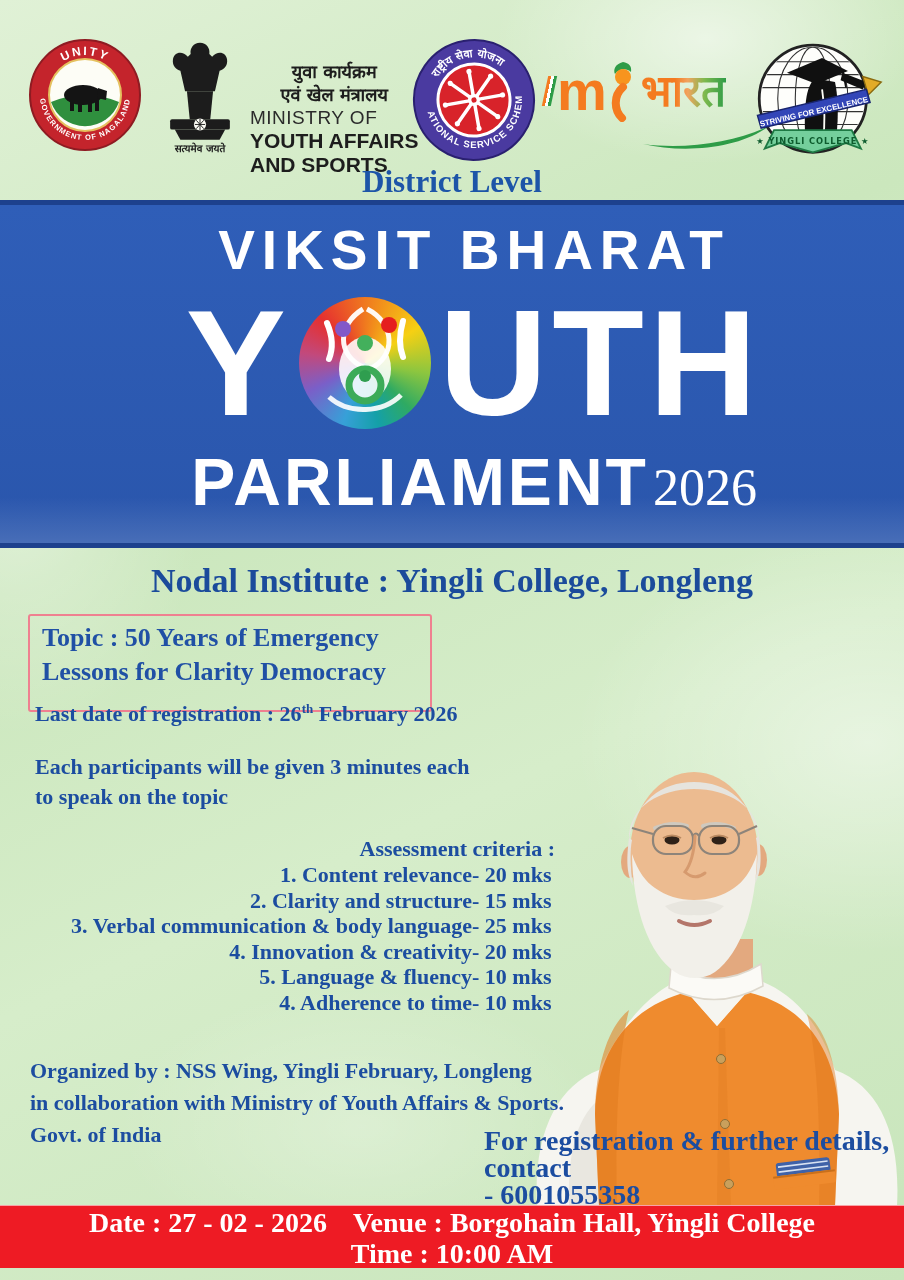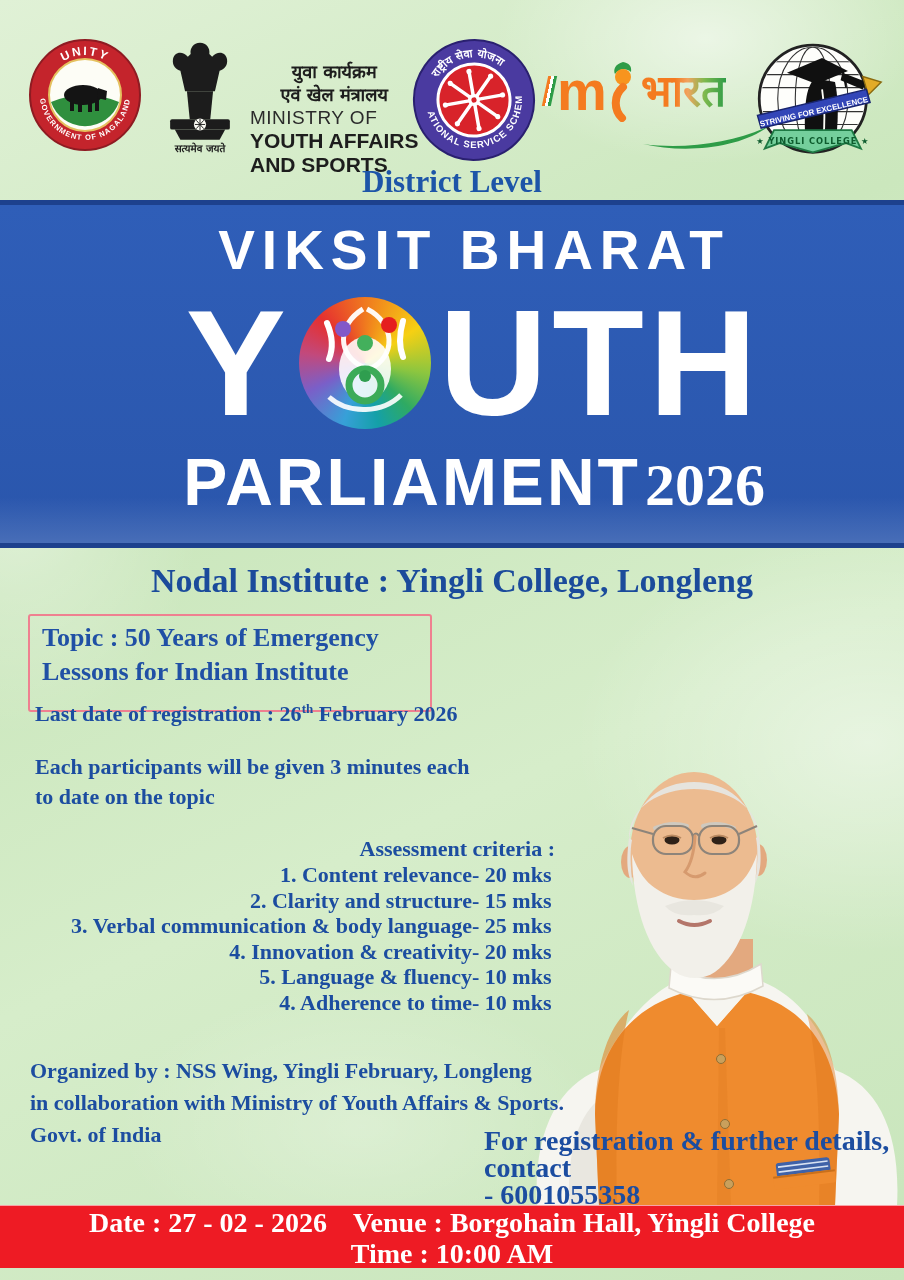--- a/index.html
+++ b/index.html
@@ -48,21 +48,21 @@
   .banner::after { content:''; position:absolute; left:0; right:0; bottom:0; height:46px;
             background:linear-gradient(transparent, rgba(255,255,255,.14)); pointer-events:none; }
   .banner .l1 { margin-top:16px; font-size:55px; font-weight:bold; letter-spacing:7px; line-height:58px; }
   .youth-row { display:flex; justify-content:center; align-items:center; margin-top:6px;
                font-size:150px; font-weight:bold; letter-spacing:5px; line-height:152px; height:156px; }
   .o-logo { position:relative; width:132px; height:132px; border-radius:50%; margin:0 8px; flex:0 0 auto;
             background:conic-gradient(from 200deg,#37a0d8,#7a5fc8 12%,#c2497c 22%,#e53030 32%,#f07c1e 45%,#f6d013 60%,#8dc63f 72%,#2faa62 82%,#14a0a8 91%,#37a0d8); }
   .o-logo svg { position:absolute; inset:0; }
   .parl-row { display:flex; justify-content:center; align-items:baseline; margin-top:6px; }
   .parl { font-size:66px; font-weight:bold; letter-spacing:3px; line-height:70px; }
-  .year { font-family:"Liberation Serif","DejaVu Serif",serif; font-size:60px; font-weight:bold; margin-left:4px; }
+  .year { font-family:"Liberation Serif","DejaVu Serif",serif; font-size:52px; font-weight:normal; margin-left:4px; }
 
   
   .nodal { position:absolute; top:562px; left:0; width:100%; text-align:center;
            font-size:34px; font-weight:bold; color:#1b4b9b; }
   .topic-box { position:absolute; left:28px; top:614px; width:404px;
                border:2px solid #ef8090; border-radius:3px; padding:5px 12px 21px;
                font-size:26px; font-weight:bold; line-height:34px; color:#2050a5; }
   .lastdate { position:absolute; left:35px; top:701px; font-size:22px; font-weight:bold; }
   .lastdate sup { font-size:13px; }
   .participants { position:absolute; left:35px; top:752px; font-size:22px; font-weight:bold; line-height:30px; }
@@ -236,30 +236,30 @@
     <div class="parl-row">
       <span class="parl">PARLIAMENT</span>
       <span class="year">2026</span>
     </div>
   </div>
 
   <div class="nodal">Nodal Institute : Yingli College, Longleng</div>
 
   <div class="topic-box">
     <div>Topic : 50 Years of Emergency</div>
-    <div>Lessons for Indian Institute</div>
+    <div>Lessons for Clarity Democracy</div>
   </div>
 
   <div class="lastdate">
     <span>Last date of registration : 26</span><sup>th</sup><span> February 2026</span>
   </div>
 
   <div class="participants">
     <div>Each participants will be given 3 minutes each</div>
-    <div>to date on the topic</div>
+    <div>to speak on the topic</div>
   </div>
 
   <div class="assessment">
     <div class="a-title">Assessment criteria :</div>
     <div class="crit-row">
       <span class="crit-label">1. Content relevance</span>
       <span class="crit-marks">- 20 mks</span>
     </div>
     <div class="crit-row">
       <span class="crit-label">2. Clarity and structure</span>

